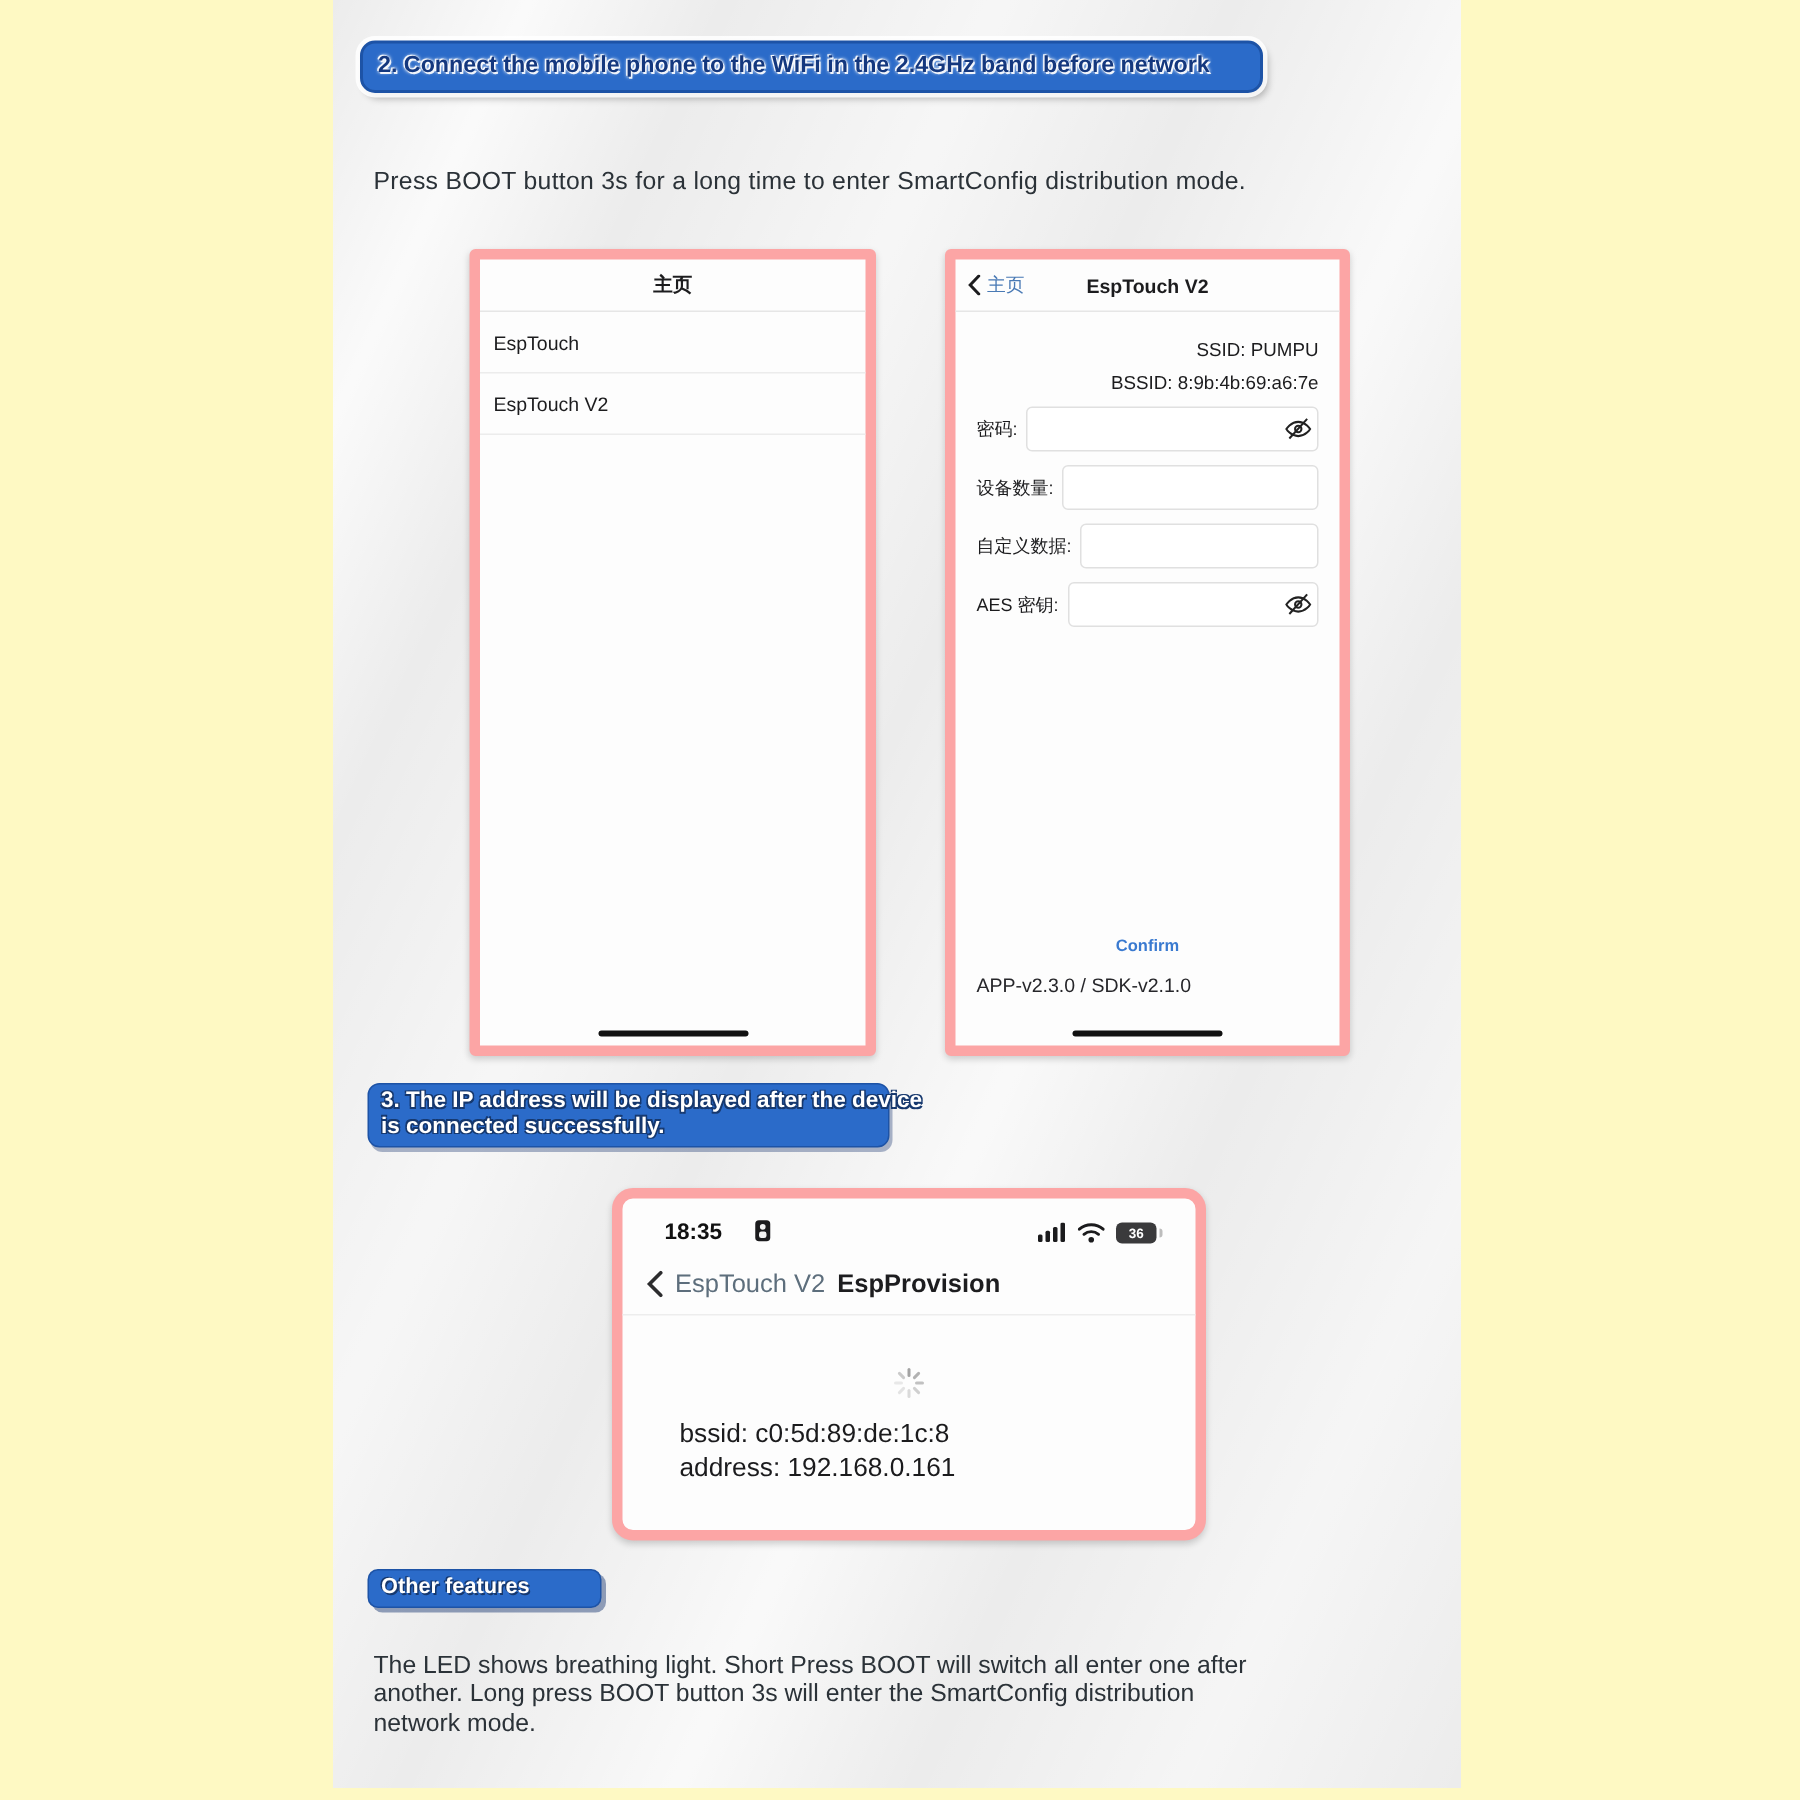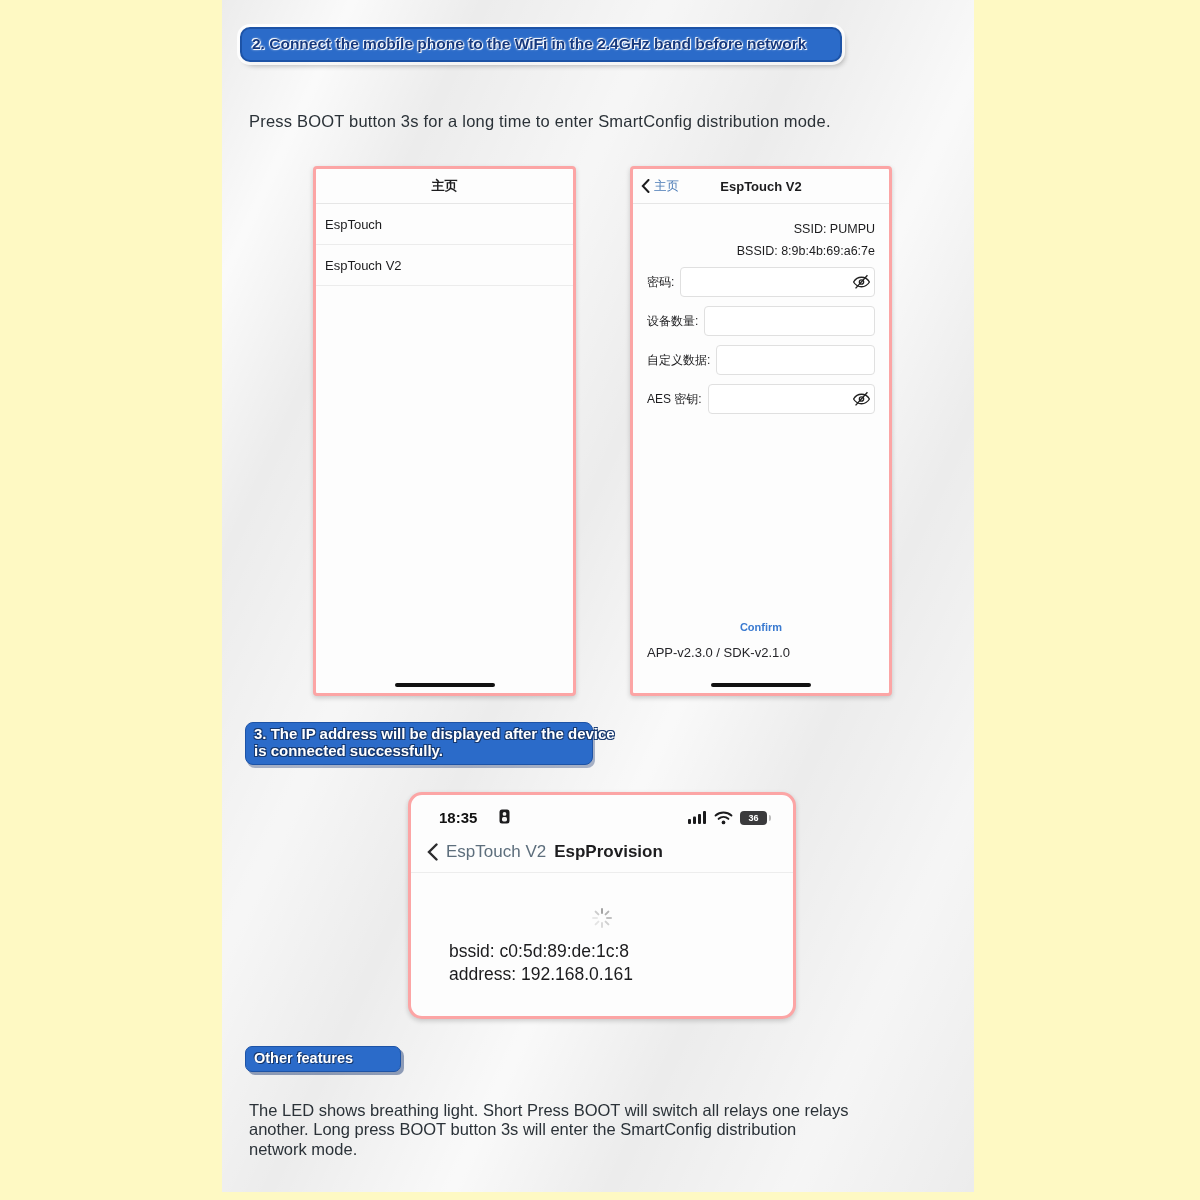--- a/index.html
+++ b/index.html
@@ -22,21 +22,21 @@
   .banner3 .ln{font-size:15px;font-weight:bold;color:#ffffff;line-height:1.1;white-space:nowrap;
           text-shadow:1px 1px 0 #16386e,-1px -1px 0 #16386e,1px -1px 0 #16386e,-1px 1px 0 #16386e;}
   .banner-other{left:245px;top:1046px;width:138px;padding:3px 8px 5px 8px;border-width:1px;border-radius:7px;
            box-shadow:3px 3px 0 rgba(20,50,110,.45);}
   .banner-other .ln{font-size:14.5px;font-weight:bold;color:#ffffff;white-space:nowrap;
           text-shadow:1px 1px 0 #16386e,-1px -1px 0 #16386e;}
   
   .press-boot{position:absolute;left:249px;top:112px;font-size:16.5px;color:#2b3238;letter-spacing:.2px;}
   .footer{position:absolute;left:249px;top:1101px;font-size:16.5px;color:#2b3238;line-height:1.18;}
   
-  .phone{position:absolute;background:#fdfdfd;border:3px solid #fca5a5;box-shadow:0 2px 5px rgba(0,0,0,.18);}
+  .phone{position:absolute;background:#fdfdfd;border:7px solid #fca5a5;box-shadow:0 2px 5px rgba(0,0,0,.18);}
   .phone-home{left:313px;top:166px;width:257px;height:524px;border-radius:4px;}
   .phone-v2{left:630px;top:166px;width:256px;height:524px;border-radius:4px;}
   .phone-prov{left:408px;top:792px;width:382px;height:221px;border-radius:14px;}
   .p-header{position:relative;height:34px;border-bottom:1px solid #e6e6e6;display:flex;align-items:center;justify-content:center;}
   .p-title{font-size:13px;font-weight:bold;color:#1c1c1e;}
   .back-group{position:absolute;left:8px;top:0;height:100%;display:flex;align-items:center;gap:4px;}
   .back-label{font-size:12.5px;color:#4a7ab5;}
   .list-item{padding:13px 9px 12px 9px;font-size:13px;color:#1c1c1e;border-bottom:1px solid #ececec;}
   .home-bar{position:absolute;bottom:6px;left:50%;transform:translateX(-50%);width:100px;height:4px;border-radius:3px;background:#111;}
   
@@ -208,17 +208,17 @@
 
     <div class="prov-bssid">bssid: c0:5d:89:de:1c:8</div>
     <div class="prov-address">address: 192.168.0.161</div>
   </div>
 
   <div class="banner banner-other">
     <div class="ln">Other features</div>
   </div>
 
   <div class="footer">
-    <div>The LED shows breathing light. Short Press BOOT will switch all relays one relays</div>
+    <div>The LED shows breathing light. Short Press BOOT will switch all enter one after</div>
     <div>another. Long press BOOT button 3s will enter the SmartConfig distribution</div>
     <div>network mode.</div>
   </div>
 </div>
 
 </body></html>

